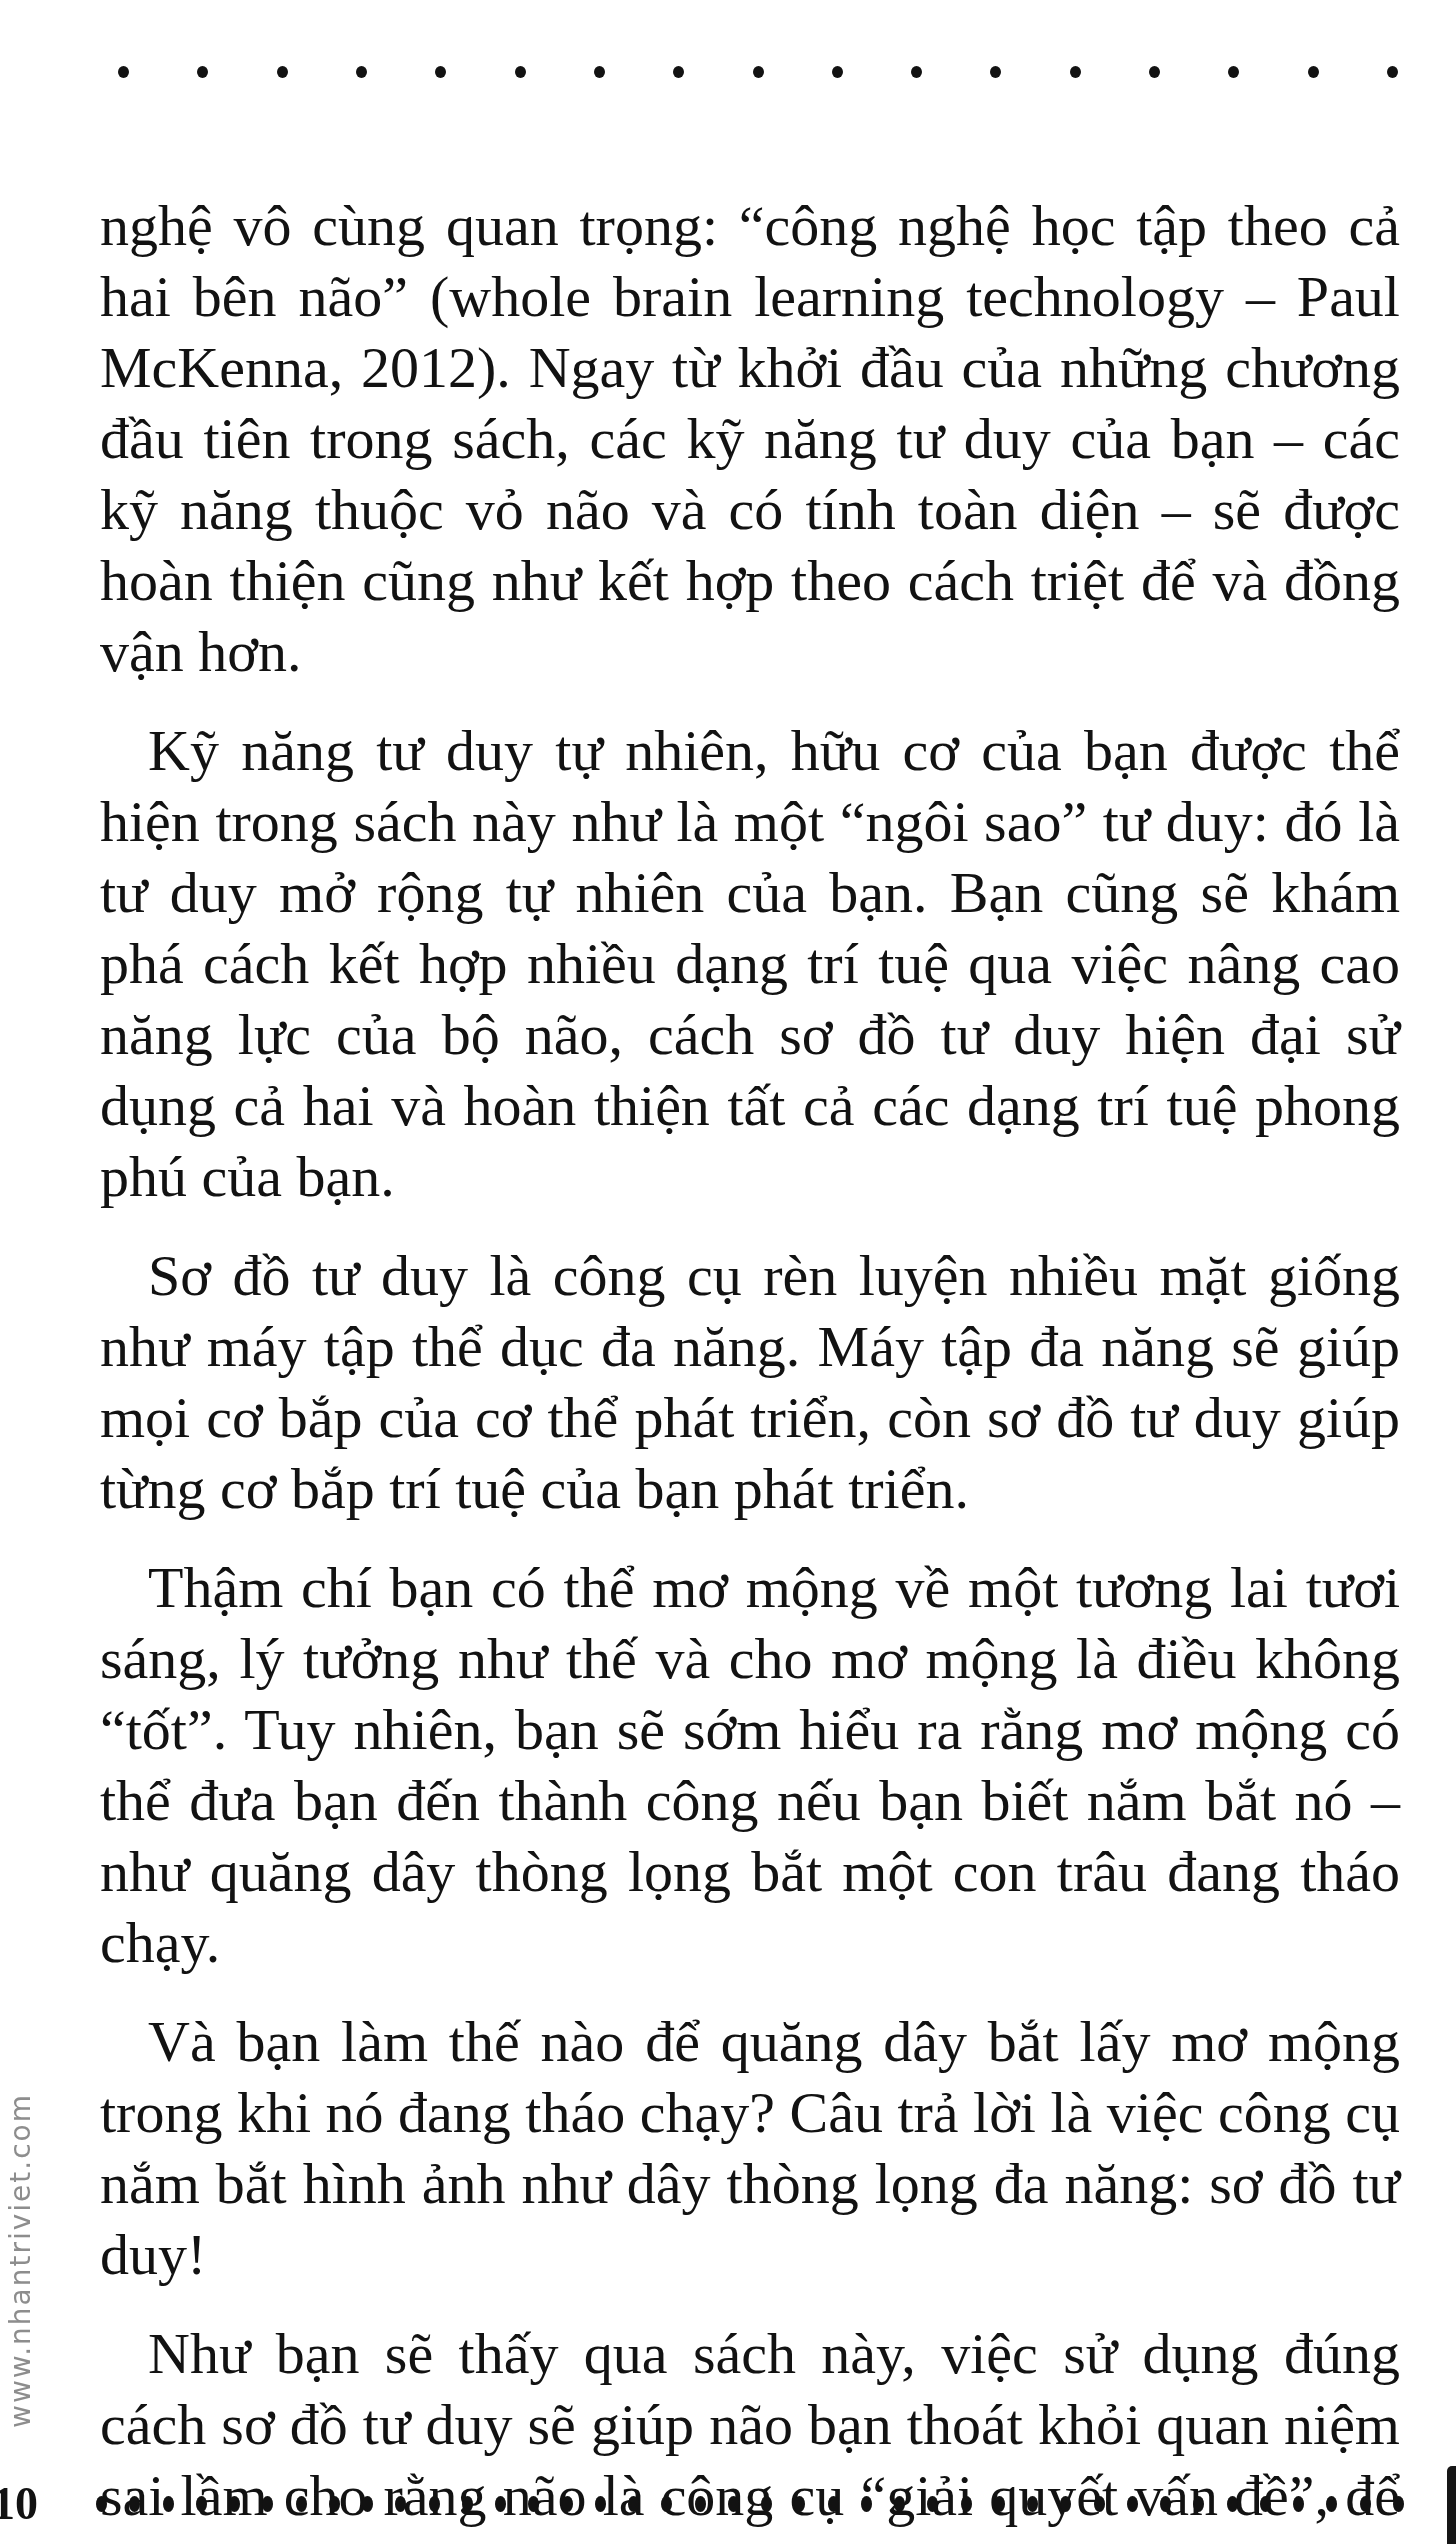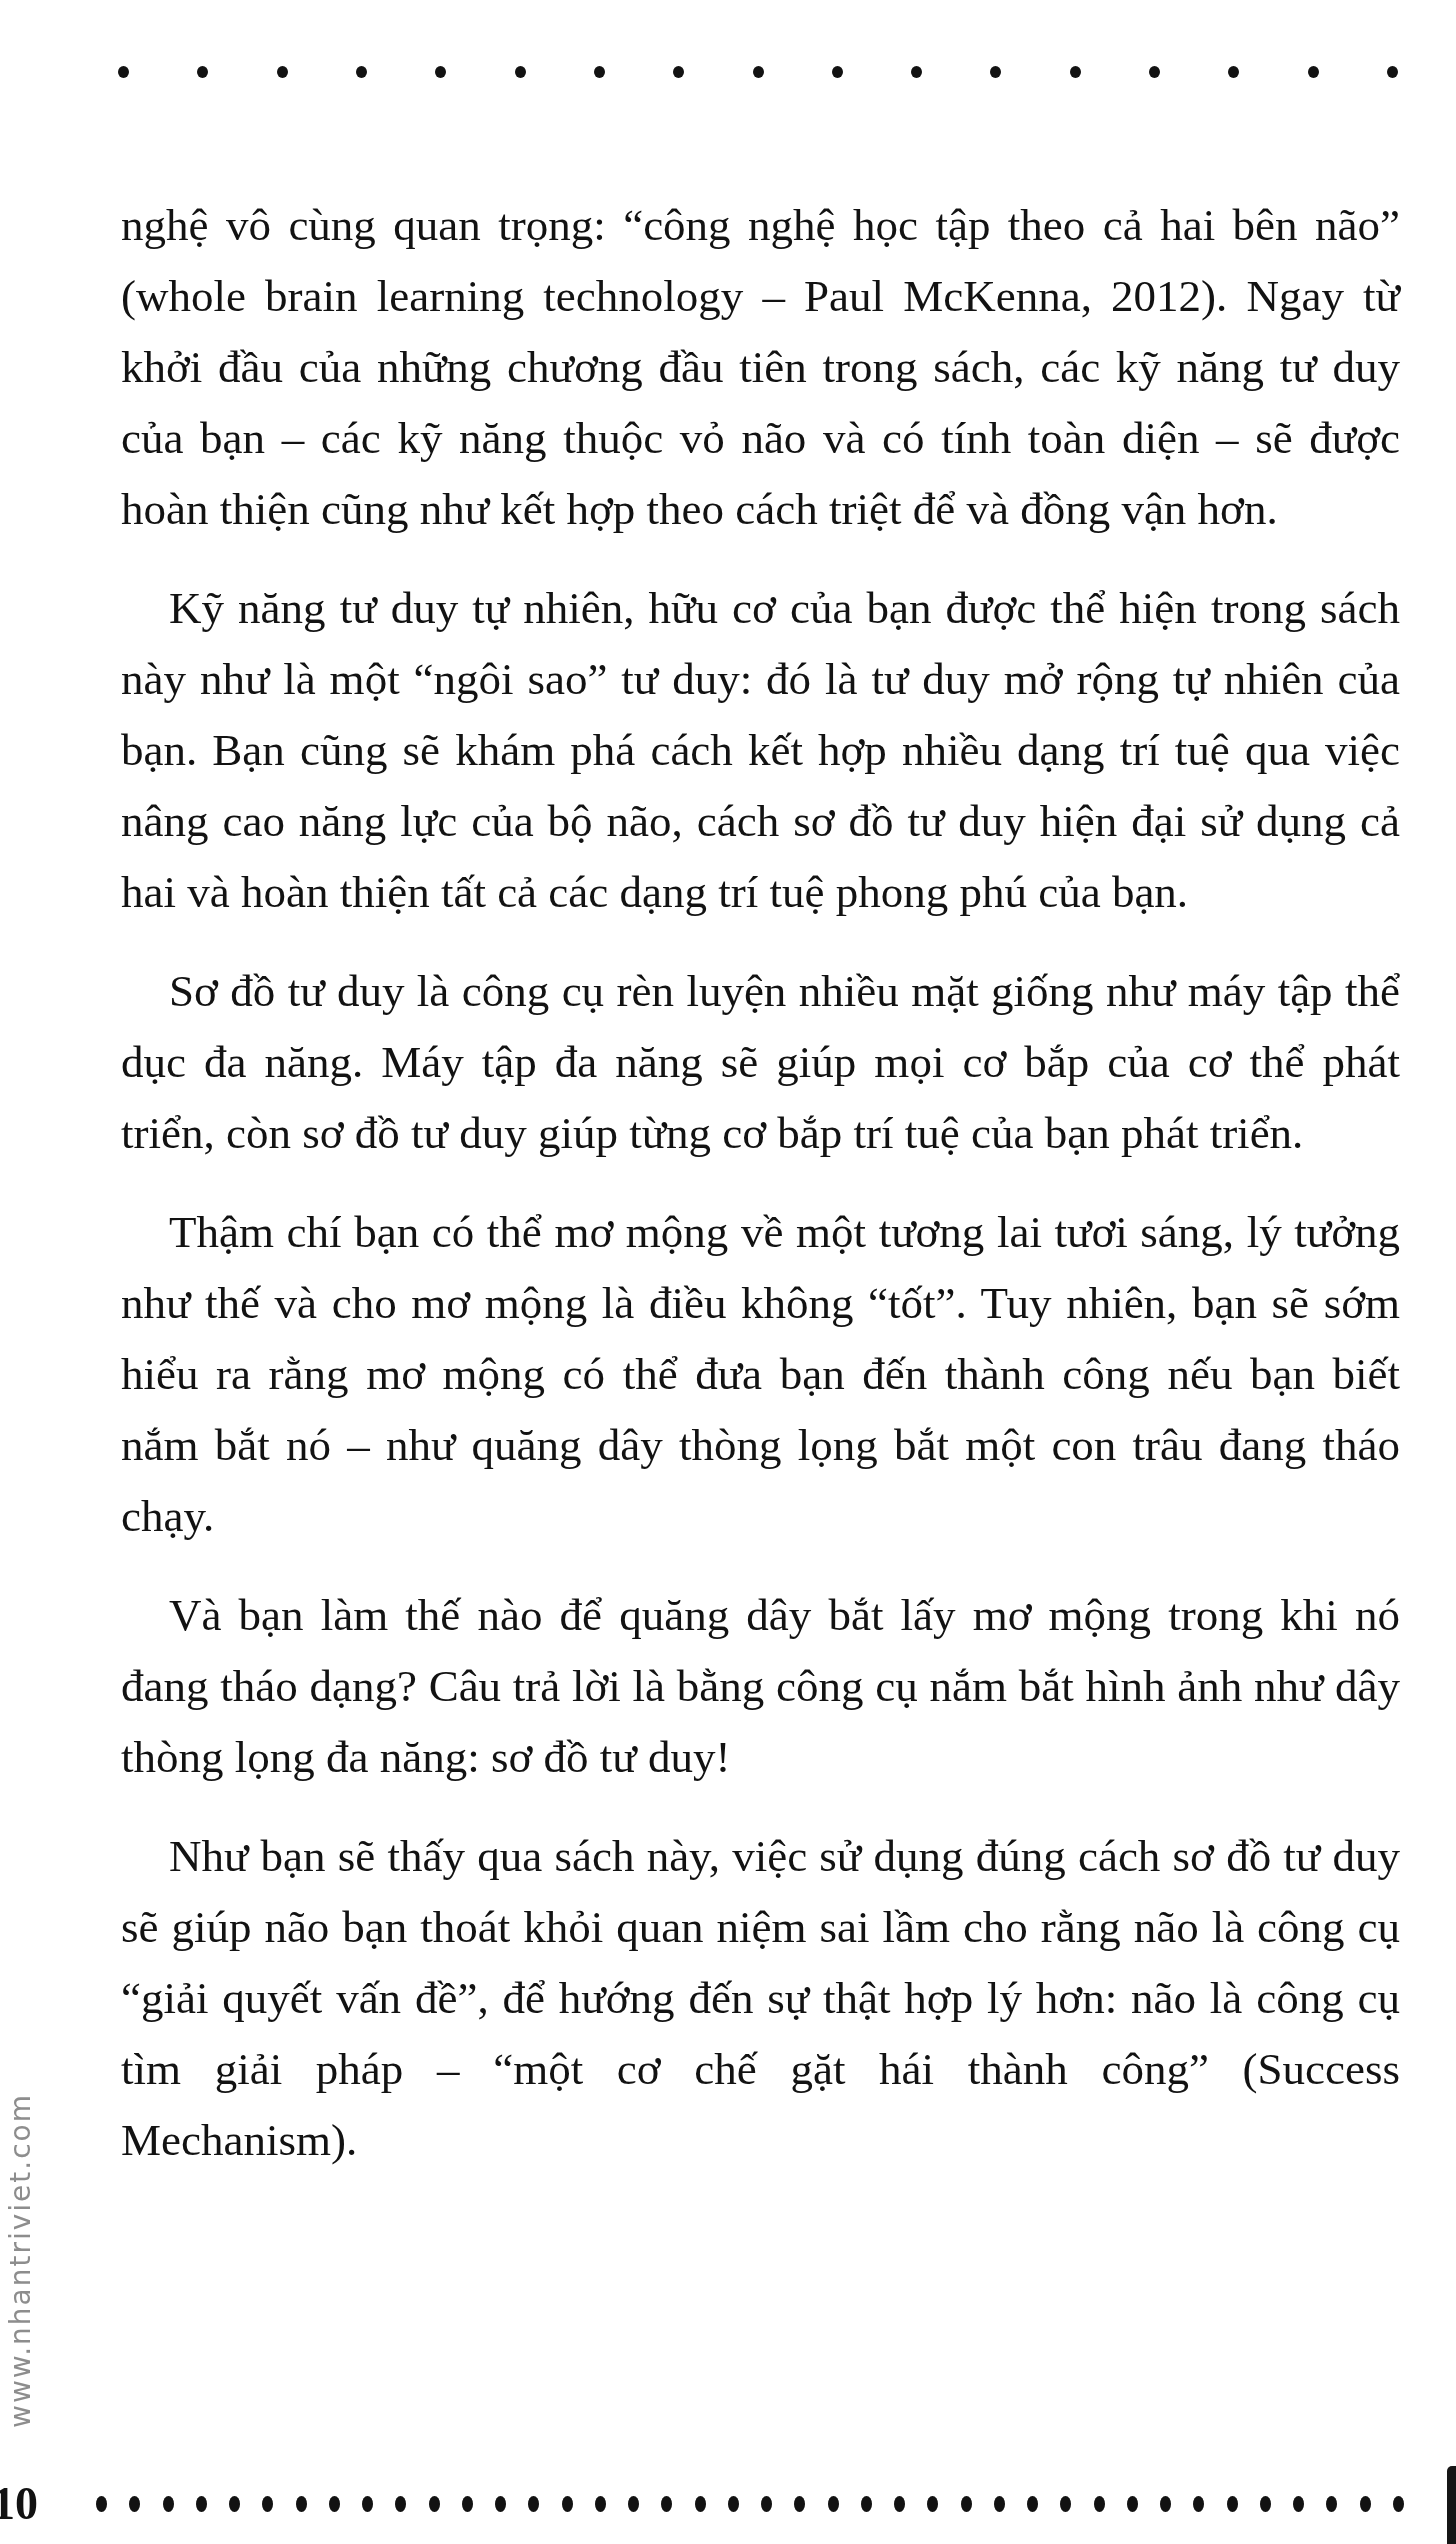--- a/index.html
+++ b/index.html
@@ -49,26 +49,25 @@
   }
 
   
   .content {
     position: absolute;
     top: 190px;
     left: 100px;
     width: 1300px;
   }
   .para {
-    font-size: 45px;
+    font-size: 58px;
     line-height: 71px;
     text-align: justify;
     text-indent: 48px;
     margin-bottom: 28px;
-    margin-left: 21px;
   }
   .para.no-indent { text-indent: 0; }
 
   
   .watermark {
     position: absolute;
     left: 4px;
     top: 1942px;
     height: 486px;
     writing-mode: vertical-rl;
@@ -138,21 +137,21 @@
       <span class="dot"></span>
       <span class="dot"></span>
     </span>
 </header>
 
 <main class="content">
   <p class="para no-indent">nghệ vô cùng quan trọng: “công nghệ học tập theo cả hai bên não” (whole brain learning technology – Paul McKenna, 2012). Ngay từ khởi đầu của những chương đầu tiên trong sách, các kỹ năng tư duy của bạn – các kỹ năng thuộc vỏ não và có tính toàn diện – sẽ được hoàn thiện cũng như kết hợp theo cách triệt để và đồng vận hơn.</p>
   <p class="para">Kỹ năng tư duy tự nhiên, hữu cơ của bạn được thể hiện trong sách này như là một “ngôi sao” tư duy: đó là tư duy mở rộng tự nhiên của bạn. Bạn cũng sẽ khám phá cách kết hợp nhiều dạng trí tuệ qua việc nâng cao năng lực của bộ não, cách sơ đồ tư duy hiện đại sử dụng cả hai và hoàn thiện tất cả các dạng trí tuệ phong phú của bạn.</p>
   <p class="para">Sơ đồ tư duy là công cụ rèn luyện nhiều mặt giống như máy tập thể dục đa năng. Máy tập đa năng sẽ giúp mọi cơ bắp của cơ thể phát triển, còn sơ đồ tư duy giúp từng cơ bắp trí tuệ của bạn phát triển.</p>
   <p class="para">Thậm chí bạn có thể mơ mộng về một tương lai tươi sáng, lý tưởng như thế và cho mơ mộng là điều không “tốt”. Tuy nhiên, bạn sẽ sớm hiểu ra rằng mơ mộng có thể đưa bạn đến thành công nếu bạn biết nắm bắt nó – như quăng dây thòng lọng bắt một con trâu đang tháo chạy.</p>
-  <p class="para">Và bạn làm thế nào để quăng dây bắt lấy mơ mộng trong khi nó đang tháo dạng? Câu trả lời là bằng công cụ nắm bắt hình ảnh như dây thòng lọng đa năng: sơ đồ tư duy!</p>
+  <p class="para">Và bạn làm thế nào để quăng dây bắt lấy mơ mộng trong khi nó đang tháo chạy? Câu trả lời là việc công cụ nắm bắt hình ảnh như dây thòng lọng đa năng: sơ đồ tư duy!</p>
   <p class="para">Như bạn sẽ thấy qua sách này, việc sử dụng đúng cách sơ đồ tư duy sẽ giúp não bạn thoát khỏi quan niệm sai lầm cho rằng não là công cụ “giải quyết vấn đề”, để hướng đến sự thật hợp lý hơn: não là công cụ tìm giải pháp – “một cơ chế gặt hái thành công” (Success Mechanism).</p>
 </main>
 
 <div class="watermark">www.nhantriviet.com</div>
 
 <footer class="page-footer">
   <span class="page-number">10</span>
   <span class="dot-leader">
       <span class="dot"></span>
       <span class="dot"></span>

